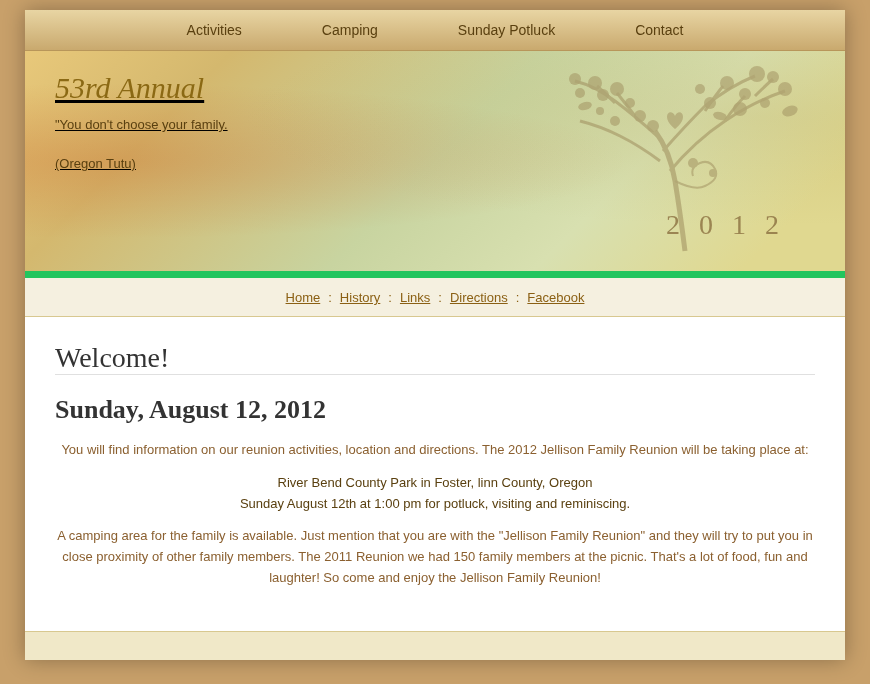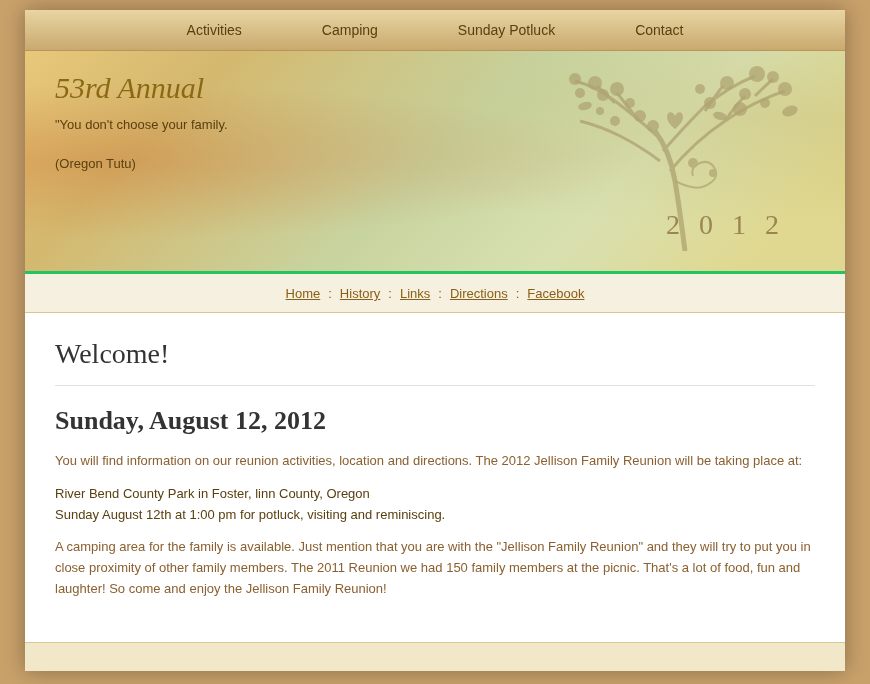--- a/index.html
+++ b/index.html
@@ -40,20 +40,21 @@
       text-decoration: none;
     }
 
     
     #header-banner {
       background: linear-gradient(135deg, #e8c87a 0%, #d4b86e 20%, #c8d4a0 50%, #d8e0b0 70%, #e0d890 90%);
       position: relative;
       padding: 20px 34px 30px 30px;
       min-height: 220px;
       overflow: hidden;
+      text-decoration: underline;
     }
 
     #header-banner::before {
       content: '';
       position: absolute;
       top: 0; left: 0; right: 0; bottom: 0;
       background: 
         radial-gradient(ellipse at 10% 50%, rgba(200, 80, 20, 0.25) 0%, transparent 50%),
         radial-gradient(ellipse at 90% 30%, rgba(180, 160, 80, 0.2) 0%, transparent 50%);
       pointer-events: none;
@@ -107,21 +108,21 @@
       letter-spacing: 6px;
       opacity: 0.8;
       z-index: 1;
     }
 
     
     #breadcrumb-nav {
       background: #f5f0e0;
       padding: 10px 0;
       text-align: center;
-      border-top: 3px solid #22c55e;
+      border-top: 7px solid #22c55e;
       border-bottom: 1px solid #d8c890;
     }
 
     #breadcrumb-nav a {
       color: #8b6014;
       font-family: Arial, sans-serif;
       font-size: 13px;
       text-decoration: underline;
     }
 
@@ -138,37 +139,37 @@
       padding: 25px 30px 30px 30px;
     }
 
     #welcome-heading {
       font-family: 'Palatino Linotype', Palatino, serif;
       font-size: 28px;
       color: #333;
       font-weight: normal;
       margin-bottom: 20px;
       border-bottom: 1px solid #e0e0e0;
-      padding-bottom: 15px;
     }
 
     #date-heading {
       font-family: 'Palatino Linotype', Palatino, serif;
       font-size: 26px;
       color: #333;
       font-weight: bold;
       margin-bottom: 15px;
     }
 
     .content-paragraph {
       font-family: Arial, sans-serif;
       font-size: 13px;
       color: #8b6030;
       line-height: 1.6;
       margin-bottom: 12px;
+      text-align: center;
     }
 
     .content-paragraph.dark {
       color: #5a4010;
     }
 
     .highlight-text {
       color: #c05010;
       font-family: Arial, sans-serif;
       font-size: 13px;

